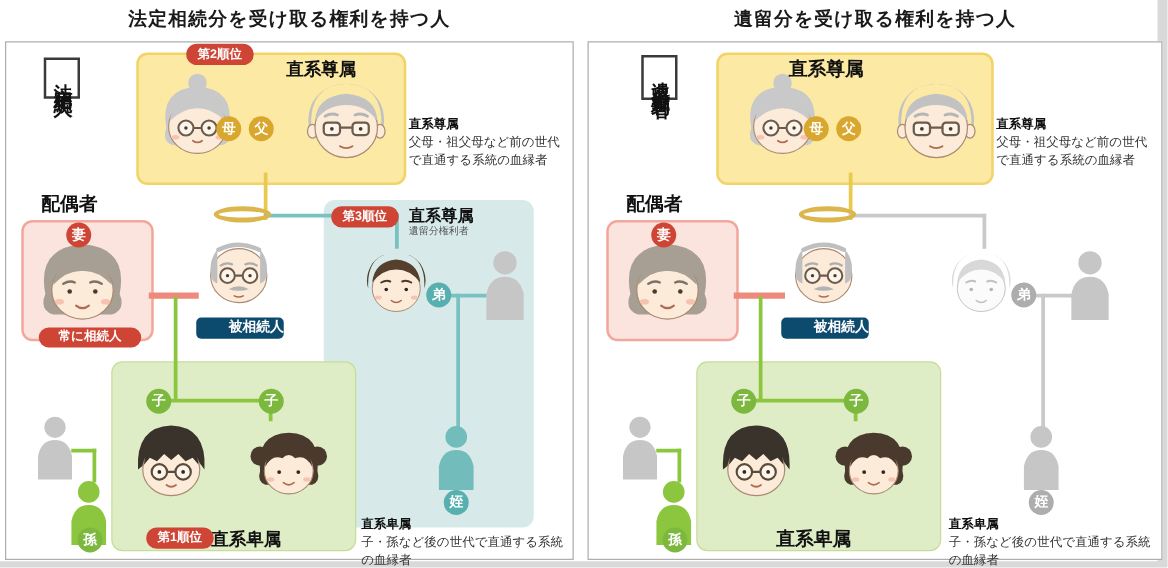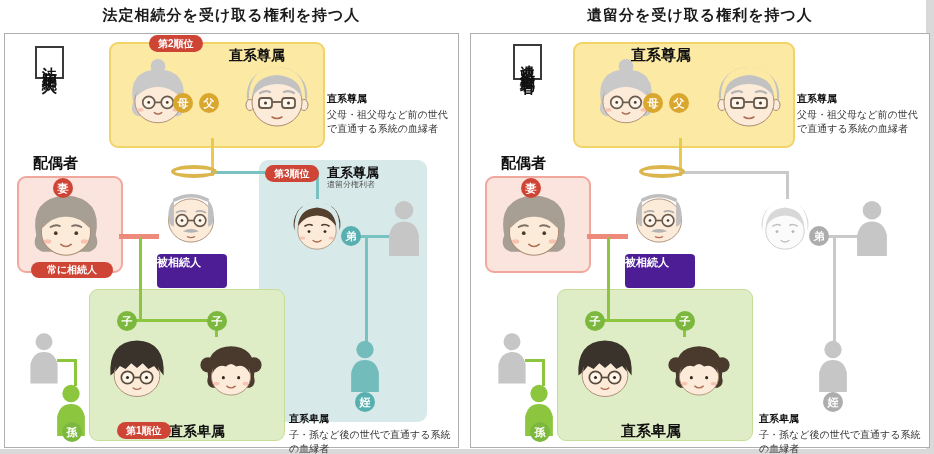--- a/index.html
+++ b/index.html
@@ -22,22 +22,22 @@
   .subtext { position:absolute; font-size:8px; color:#555; z-index:4; white-space:nowrap; }
   .rank-badge { position:absolute; background:#ce4536; color:#fff; font-size:10px; font-weight:bold;
                 height:17px; line-height:17px; border-radius:9px; padding:0 9px; text-align:center; z-index:5; white-space:nowrap; }
   .cbadge { position:absolute; width:20px; height:20px; border-radius:50%; color:#fff;
             font-size:11px; font-weight:bold; text-align:center; line-height:20px; z-index:5; }
   .c-yellow { background:#d9a62e; }
   .c-red    { background:#ce4536; }
   .c-teal   { background:#58afaf; }
   .c-green  { background:#7cb83e; }
   .c-gray   { background:#adadad; }
-  .tag-dark { position:absolute; background:#4c1d95; color:#fff; font-size:11px; font-weight:bold;
-              text-align:left; border-radius:4px; line-height:17px; height:34px; z-index:5; }
+  .tag-dark { position:absolute; background:#0c4a6e; color:#fff; font-size:11px; font-weight:bold;
+              text-align:right; border-radius:4px; line-height:17px; height:17px; z-index:5; }
   .tag-red  { position:absolute; background:#ce4536; color:#fff; font-size:10px; font-weight:bold;
               text-align:center; border-radius:9px; line-height:16px; height:16px; z-index:5; }
   .line { position:absolute; z-index:1; }
   .l-yellow { background:#e9c94e; }
   .l-green  { background:#8cc63f; }
   .l-teal   { background:#7ac2c2; }
   .l-pink   { background:#ee8a7b; }
   .l-gray   { background:#c9c9c9; }
   .face { position:absolute; z-index:3; }
   .sil  { position:absolute; z-index:2; }

